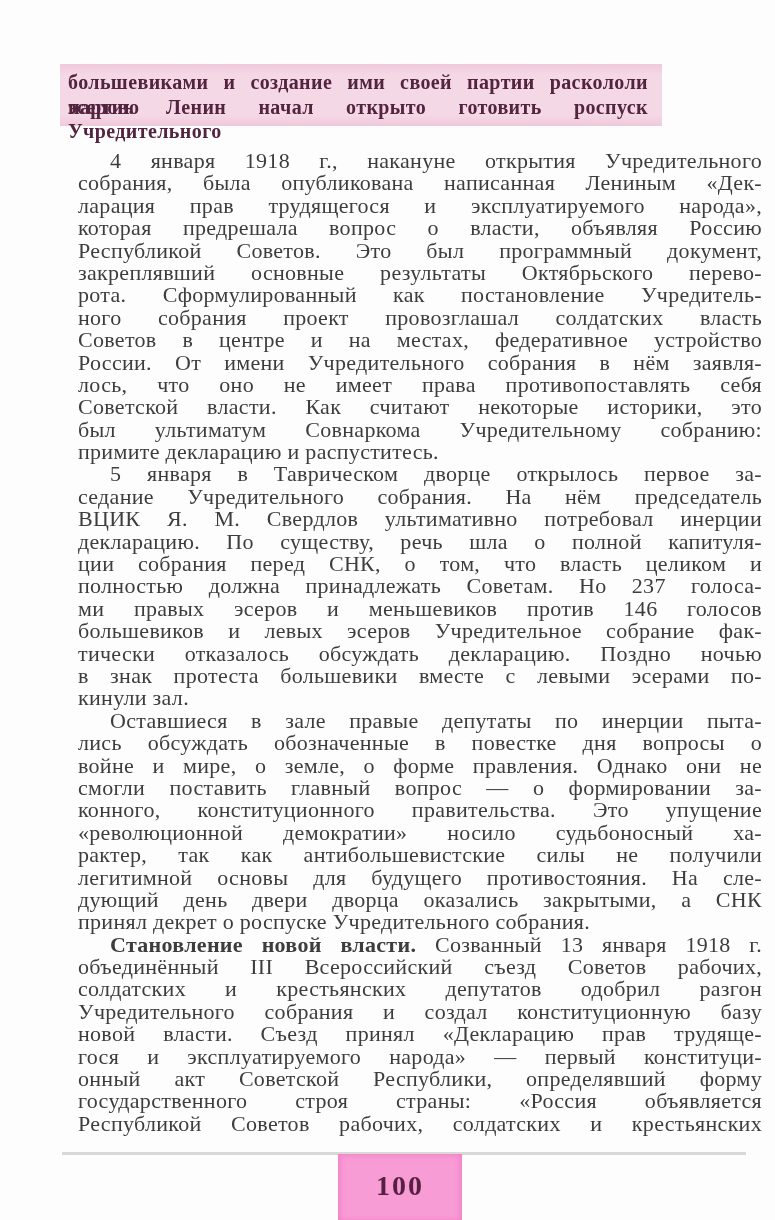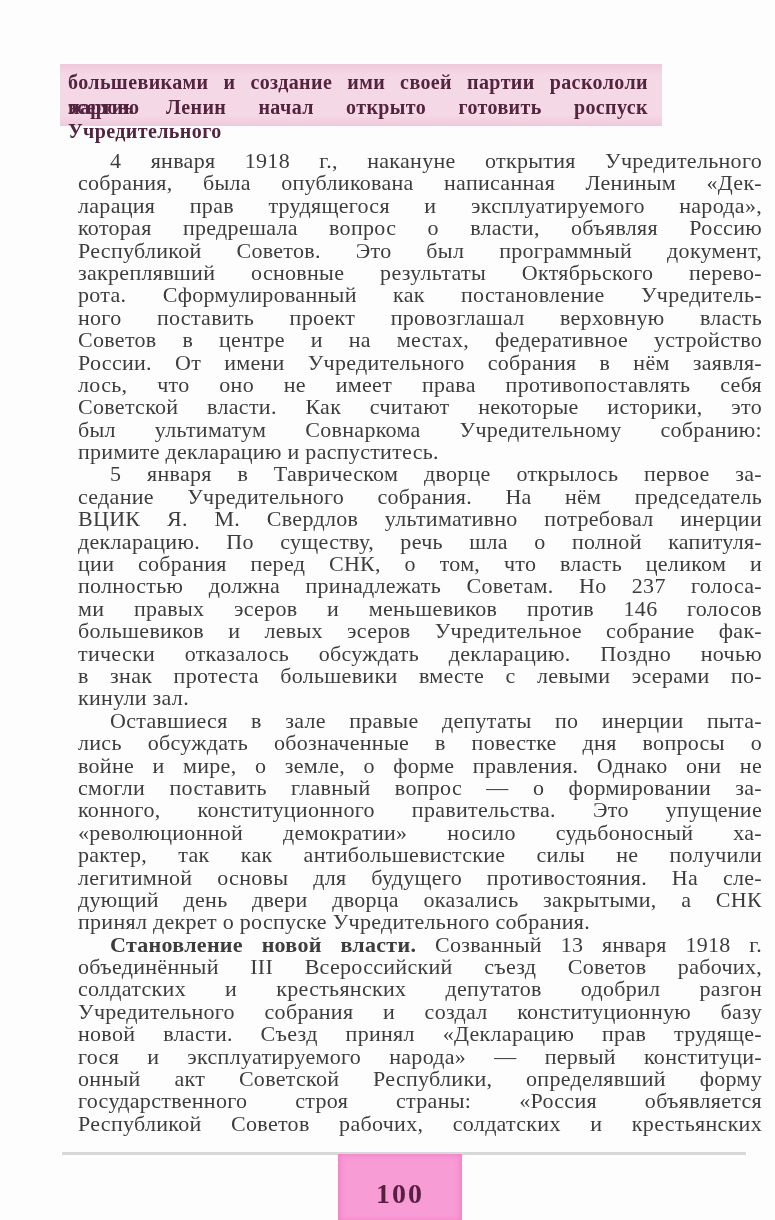--- a/index.html
+++ b/index.html
@@ -65,21 +65,21 @@
     top: 1154px;
     width: 124px;
     height: 66px;
     background: var(--pn-bg, #f89cd5);
     box-shadow: inset 4px 0 6px -2px #f280c6, inset -4px 0 6px -2px #f280c6, inset 0 4px 6px -2px #f68fce;
     display: flex;
     align-items: flex-start;
     justify-content: center;
   }
   .page-num {
-    margin-top: 24px;
+    margin-top: 16px;
     font-size: 28px;
     font-weight: 700;
     letter-spacing: 2px;
     color: var(--pn-text, #571f41);
     text-align: right;
   }
 </style>
 </head>
 <body>
 
@@ -91,21 +91,21 @@
     </div>
 
   <div class="body-text">
       <div class="line indent">4 января 1918 г., накануне открытия Учредительного</div>
       <div class="line">собрания, была опубликована написанная Лениным «Дек-</div>
       <div class="line">ларация прав трудящегося и эксплуатируемого народа»,</div>
       <div class="line">которая предрешала вопрос о власти, объявляя Россию</div>
       <div class="line">Республикой Советов. Это был программный документ,</div>
       <div class="line">закреплявший основные результаты Октябрьского перево-</div>
       <div class="line">рота. Сформулированный как постановление Учредитель-</div>
-      <div class="line">ного поставить проект провозглашал верховную власть</div>
+      <div class="line">ного собрания проект провозглашал солдатских власть</div>
       <div class="line">Советов в центре и на местах, федеративное устройство</div>
       <div class="line">России. От имени Учредительного собрания в нём заявля-</div>
       <div class="line">лось, что оно не имеет права противопоставлять себя</div>
       <div class="line">Советской власти. Как считают некоторые историки, это</div>
       <div class="line">был ультиматум Совнаркома Учредительному собранию:</div>
       <div class="line last">примите декларацию и распуститесь.</div>
       <div class="line indent">5 января в Таврическом дворце открылось первое за-</div>
       <div class="line">седание Учредительного собрания. На нём председатель</div>
       <div class="line">ВЦИК Я. М. Свердлов ультимативно потребовал инерции</div>
       <div class="line">декларацию. По существу, речь шла о полной капитуля-</div>

